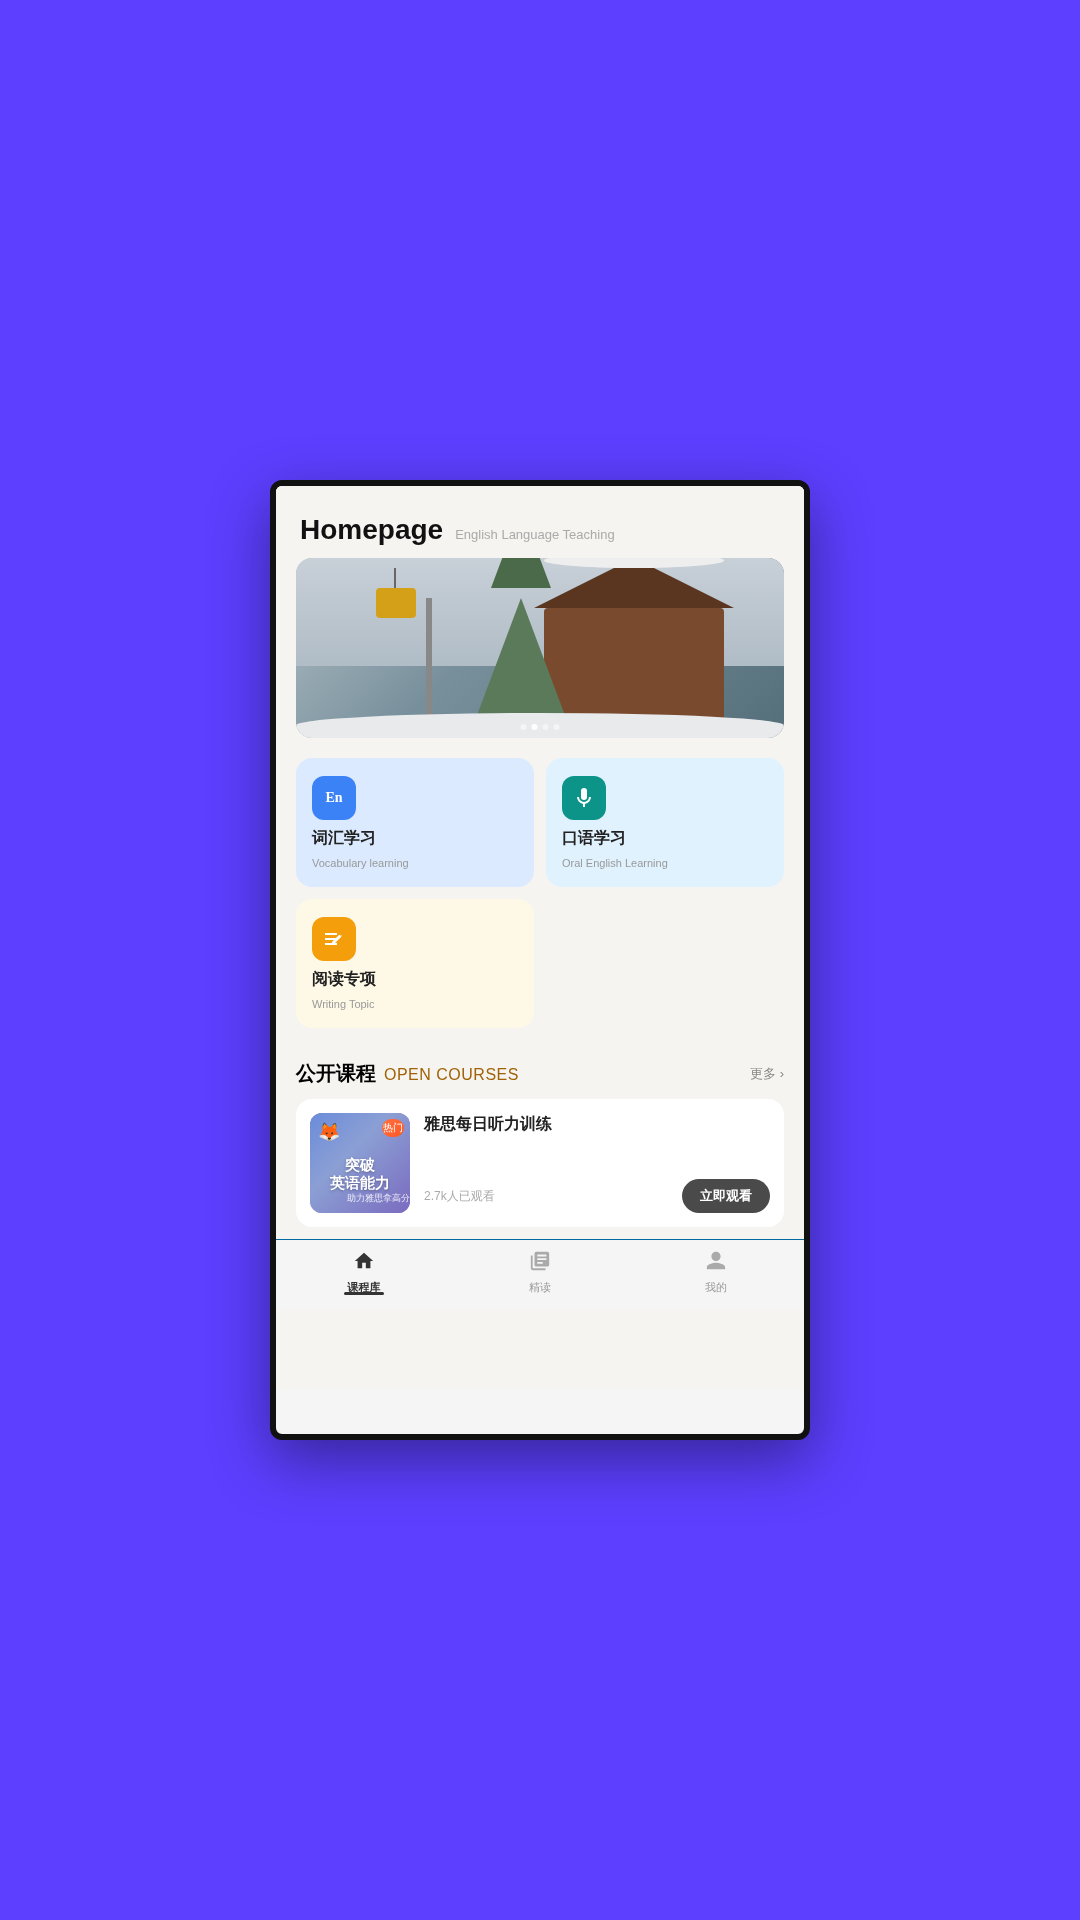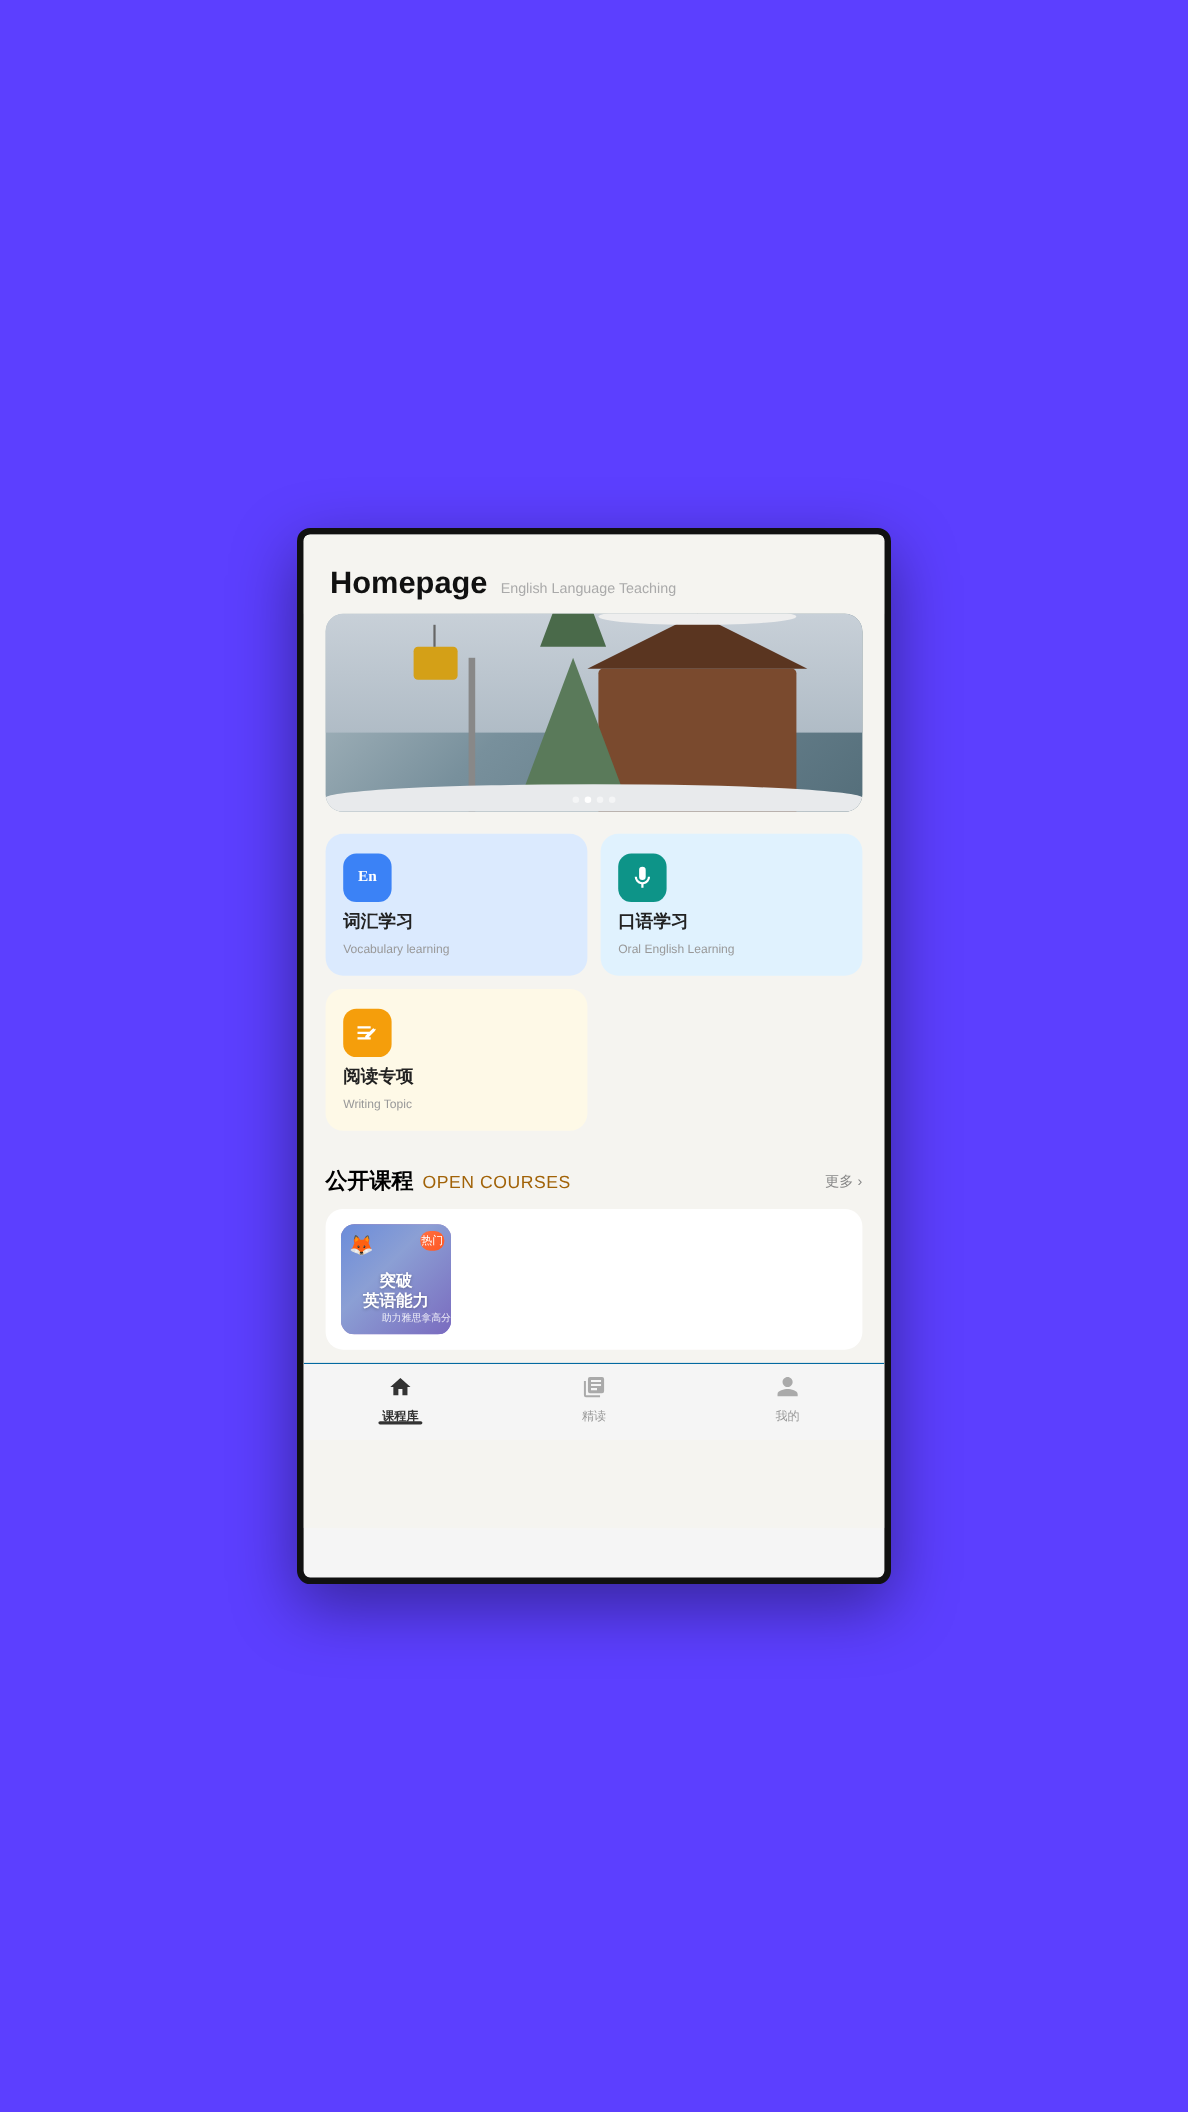--- a/index.html
+++ b/index.html
@@ -441,20 +441,27 @@
     <div class="course-card">
       <div class="course-thumb">
         <div class="course-thumb-bg"></div>
         <span class="hot-badge">热门</span>
         <span class="thumb-icon">🦊</span>
         <div class="thumb-text-overlay">
           <div class="thumb-big-text">突破<br>英语能力</div>
           <div class="thumb-small-text">助力雅思拿高分</div>
         </div>
       </div>
+      <div class="course-info">
+        <span class="course-title">雅思每日听力训练</span>
+        <div class="course-footer">
+          <span class="course-viewers">2.7k人已观看</span>
+          <button class="watch-btn">立即观看</button>
+        </div>
+      </div>
     </div>
 
     <div class="bottom-nav">
 
       <div class="nav-item active">
         <span class="nav-icon">
           <svg width="22" height="22" viewBox="0 0 24 24" fill="#333">
             <path d="M10 20v-6h4v6h5v-8h3L12 3 2 12h3v8z"></path>
           </svg>
         </span>

